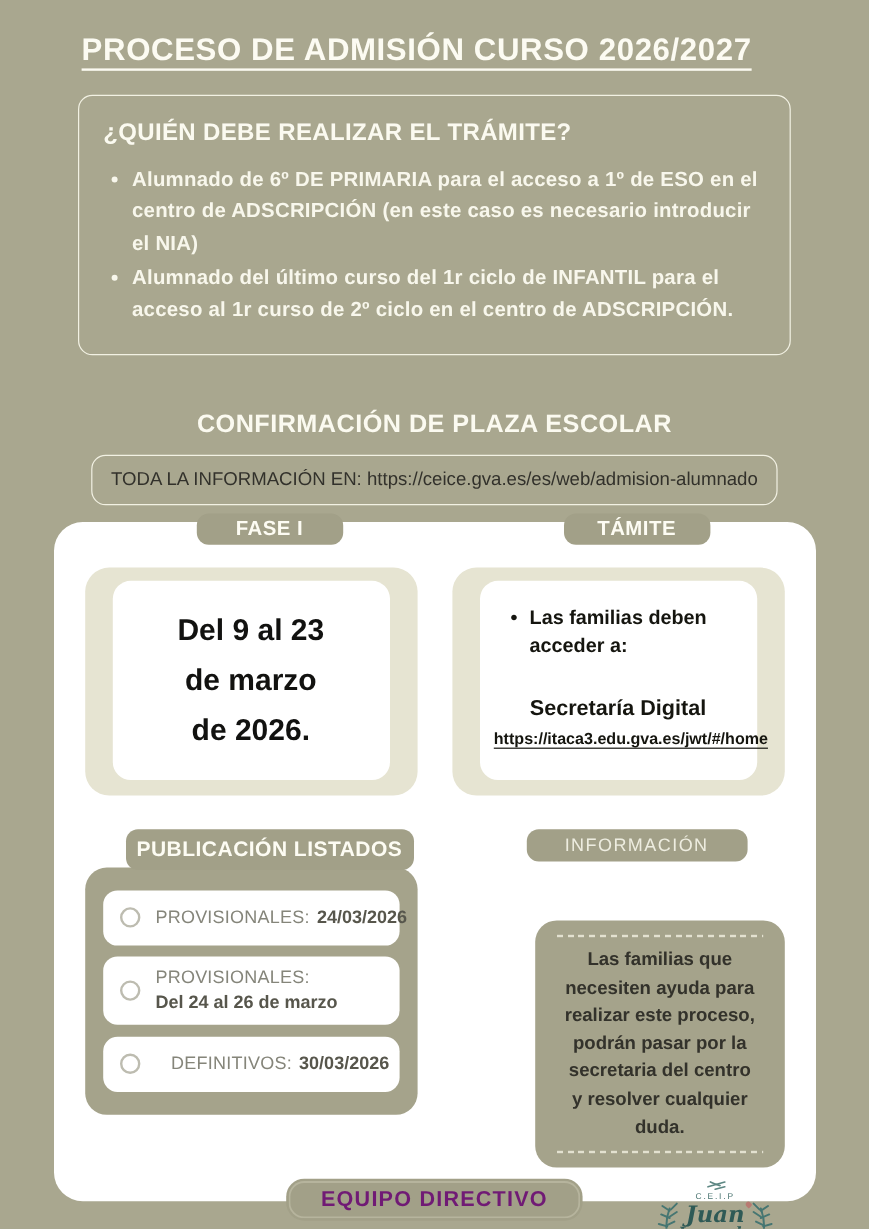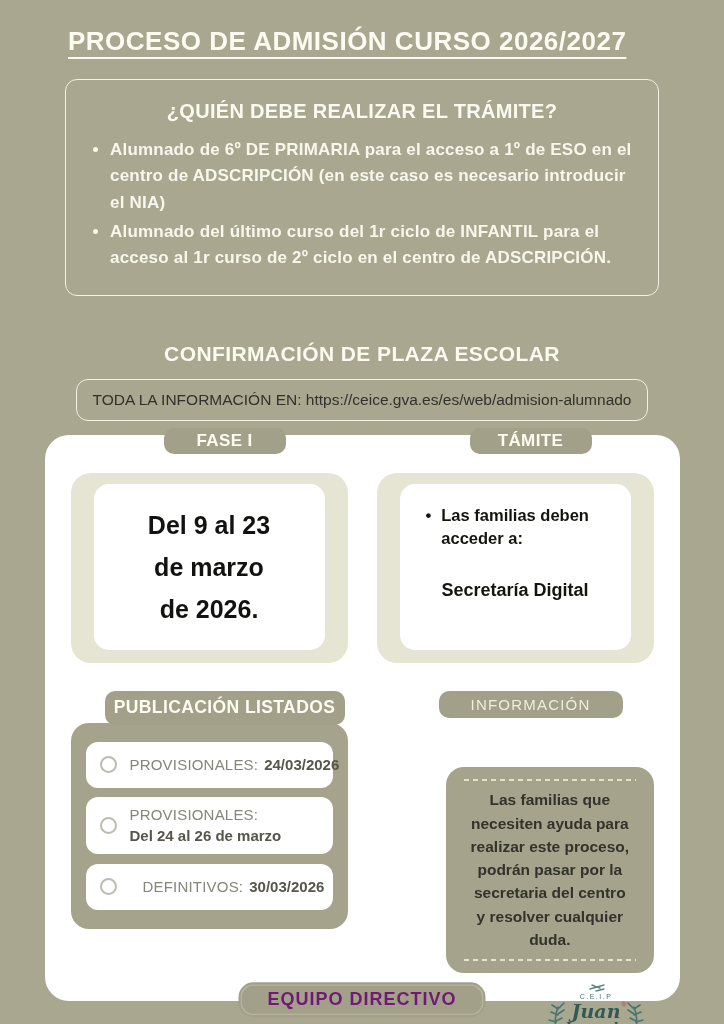--- a/index.html
+++ b/index.html
@@ -17,21 +17,21 @@
     text-decoration:underline;
     text-underline-offset:7px;
     text-decoration-thickness:2px;
   }
   .who-box{
     width:552px;margin:22px auto 0;
     border:1.5px solid #f2f1e3;border-radius:12px;
     padding:12px 20px 20px 20px;
   }
   .who-title{
-    text-align:center;font-size:20px;font-weight:bold;color:#fbfaf0;
+    text-align:left;font-size:20px;font-weight:bold;color:#fbfaf0;
     margin:8px 0 14px 0;letter-spacing:.3px;
   }
   .who-list{margin:0;padding-left:24px;}
   .who-list li{
     font-size:17px;font-weight:bold;color:#f8f7ec;
     line-height:1.55;letter-spacing:.2px;margin-bottom:3px;
   }
   
   .confirm-title{
     margin-top:46px;text-align:center;
@@ -174,20 +174,21 @@
 de 2026.</div>
     </div>
     <div class="gap"></div>
     <div class="colw beige-card">
       <div class="inner-white tramite-card">
         <div class="bullet-line">
           <span class="bullet-dot">•</span>
           <span>Las familias deben acceder a:</span>
         </div>
         <div class="platform">Secretaría Digital</div>
+        <div class="link-line">https://itaca3.edu.gva.es/jwt/#/home</div>
       </div>
     </div>
   </div>
 
   <div class="badge-row2">
     <div class="col" style="width:277px;display:flex;justify-content:center;">
       <div class="badge wide">PUBLICACIÓN LISTADOS</div>
     </div>
     <div class="gap" style="width:29px;"></div>
     <div class="col" style="width:277px;display:flex;justify-content:center;">

